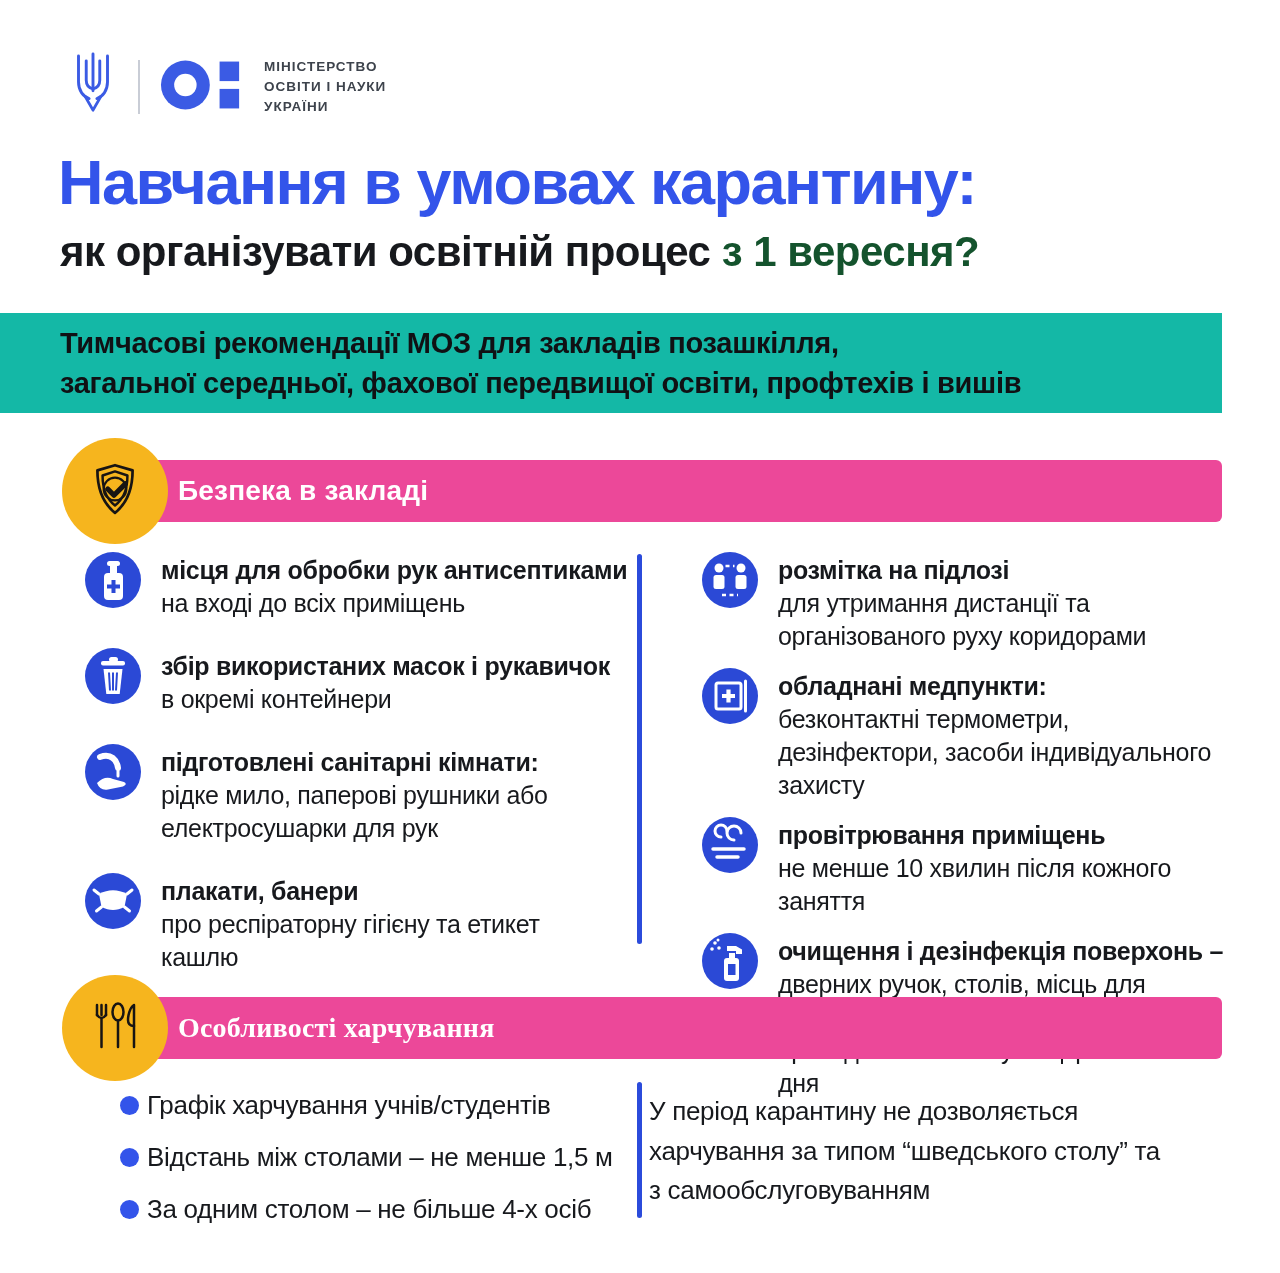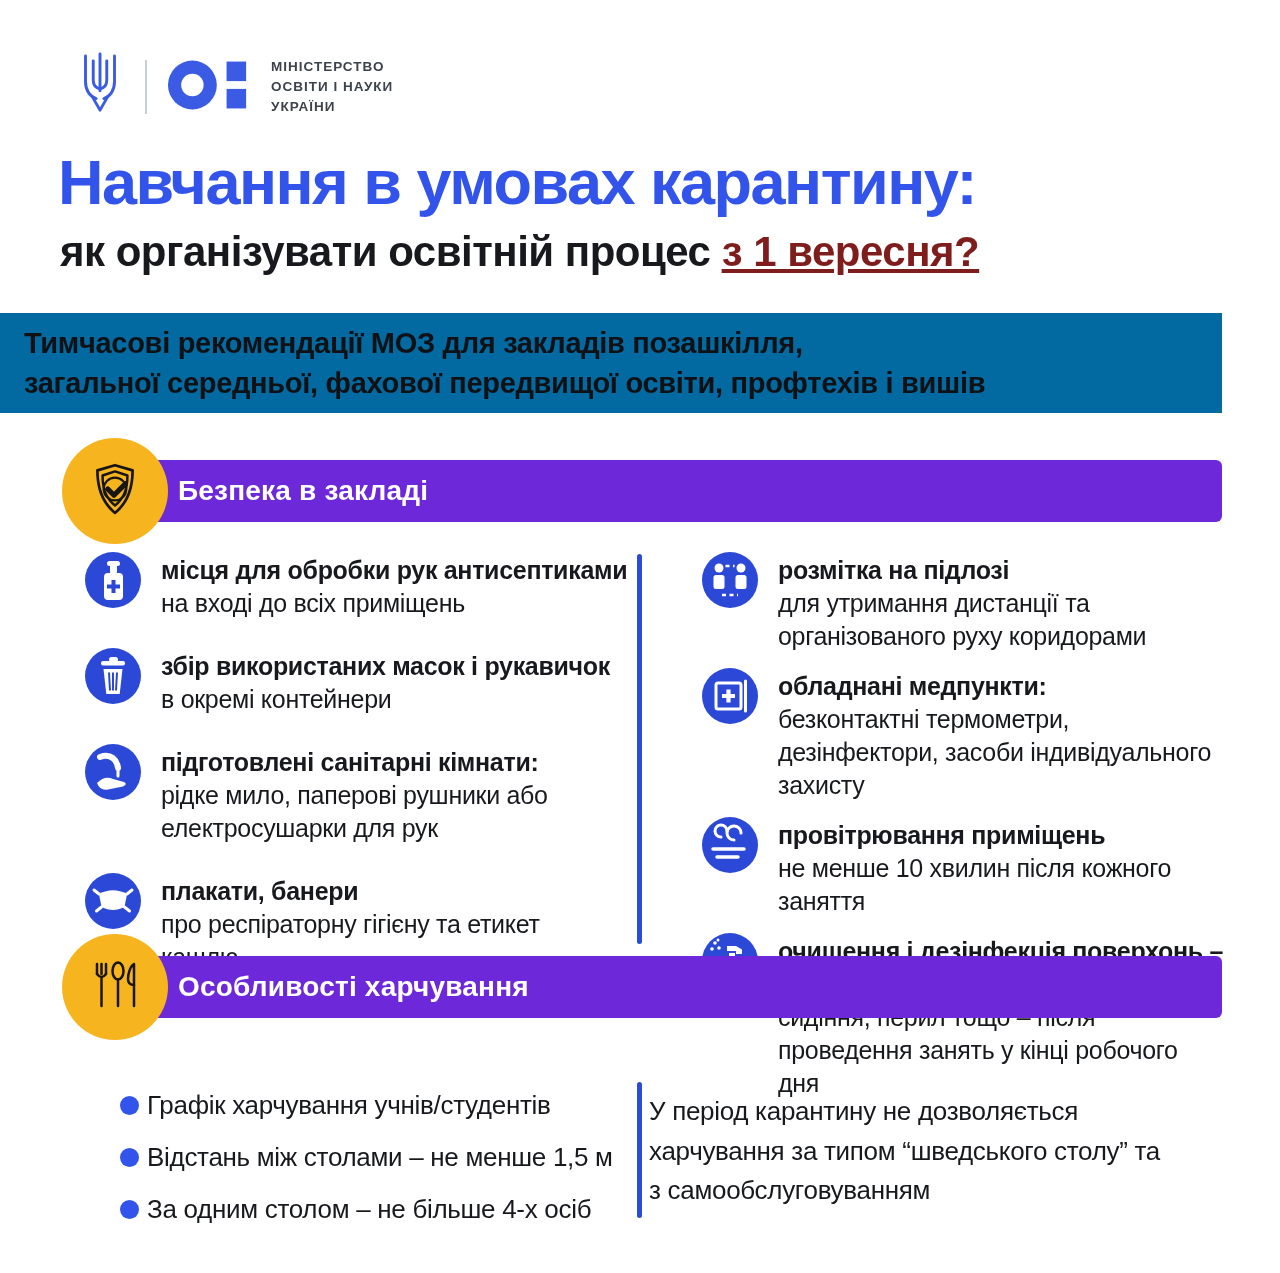--- a/index.html
+++ b/index.html
@@ -3,53 +3,53 @@
 <meta charset="utf-8">
 <style>
   * { margin:0; padding:0; box-sizing:border-box; }
   body {
     width:1280px; height:1273px; position:relative; overflow:hidden;
     background:#ffffff;
     font-family:"Liberation Sans", "DejaVu Sans", sans-serif;
     color:#17191d;
   }
   
-  .logo-row { position:absolute; top:50px; left:71px; display:flex; align-items:center; }
+  .logo-row { position:absolute; top:50px; left:64px; display:flex; align-items:center; }
   .logo-divider { width:2px; height:54px; background:#c9cdd6; margin:0 20px 0 16px; }
   .mon-logo { margin-right:20px; }
   .ministry-text {
     font-size:13.5px; font-weight:bold; letter-spacing:1px; line-height:1.5;
     color:#3d434c; text-transform:uppercase;
   }
   
   .title-main {
     position:absolute; top:146px; left:58px;
     font-size:63px; font-weight:800; letter-spacing:-1.5px; color:#3354ea;
   }
   .title-sub {
     position:absolute; top:228px; left:60px;
     font-size:42px; font-weight:800; letter-spacing:-0.5px; color:#17191d;
   }
-  .title-sub .accent { color:#7f1d1d;text-decoration:underline; }
+  .title-sub .accent { color:#14532d; }
   
   .banner {
     position:absolute; top:313px; left:0; width:1222px; height:100px;
-    background:#0369a1; display:flex; flex-direction:column; justify-content:center;
-    padding-left:24px; gap:7px;
+    background:#14b8a6; display:flex; flex-direction:column; justify-content:center;
+    padding-left:60px; gap:7px;
   }
   .banner div { font-size:29px; font-weight:bold; color:#101114; letter-spacing:-0.3px; }
   
   .section-header { position:absolute; left:0; width:1280px; height:106px; }
   .section-circle {
     position:absolute; left:62px; top:0; width:106px; height:106px; border-radius:50%;
     background:#f6b51e; display:flex; align-items:center; justify-content:center; z-index:2;
   }
   .section-bar {
     position:absolute; left:114px; right:58px; top:22px; height:62px;
-    background:#6d28d9; border-radius:6px; display:flex; align-items:center;
+    background:#ec4899; border-radius:6px; display:flex; align-items:center;
     padding-left:64px; z-index:1;
   }
   .section-bar span { color:#ffffff; font-size:28px; font-weight:bold; letter-spacing:0.2px; }
   
   .security-items {
     position:absolute; top:552px; left:85px; width:1137px;
     display:grid; grid-template-columns:552px 1fr; position:absolute;
   }
   .col-right { padding-left:65px; }
   .v-divider {
@@ -259,21 +259,21 @@
       </span>
       <div class="item-text">
         <div class="item-title">очищення і дезінфекція поверхонь –</div>
         <div>дверних ручок, столів, місць для сидіння, перил тощо – після проведення занять у кінці робочого дня</div>
       </div>
     </div>
 
   </div>
 </div>
 
-<div class="section-header" style="top:934px;">
+<div class="section-header" style="top:975px;font-family:Liberation Serif, serif;">
   <div class="section-circle">
     <span>
       <svg width="56" height="56" viewBox="0 0 56 56" fill="none" stroke="#181513" stroke-width="2.5" stroke-linecap="round" stroke-linejoin="round">
         <path d="M10 7 v10 M14.5 7 v10 M19 7 v10"></path>
         <path d="M10 17 q4.5 6 9 0"></path>
         <path d="M14.5 21 v28"></path>
         <ellipse cx="31" cy="14" rx="5.5" ry="8.5"></ellipse>
         <path d="M31 22.5 v26.5"></path>
         <path d="M47 7 c-4.5 3 -6 11 -6 15 c0 4 2.5 6 6 6 z"></path>
         <path d="M47 28 v21"></path>

